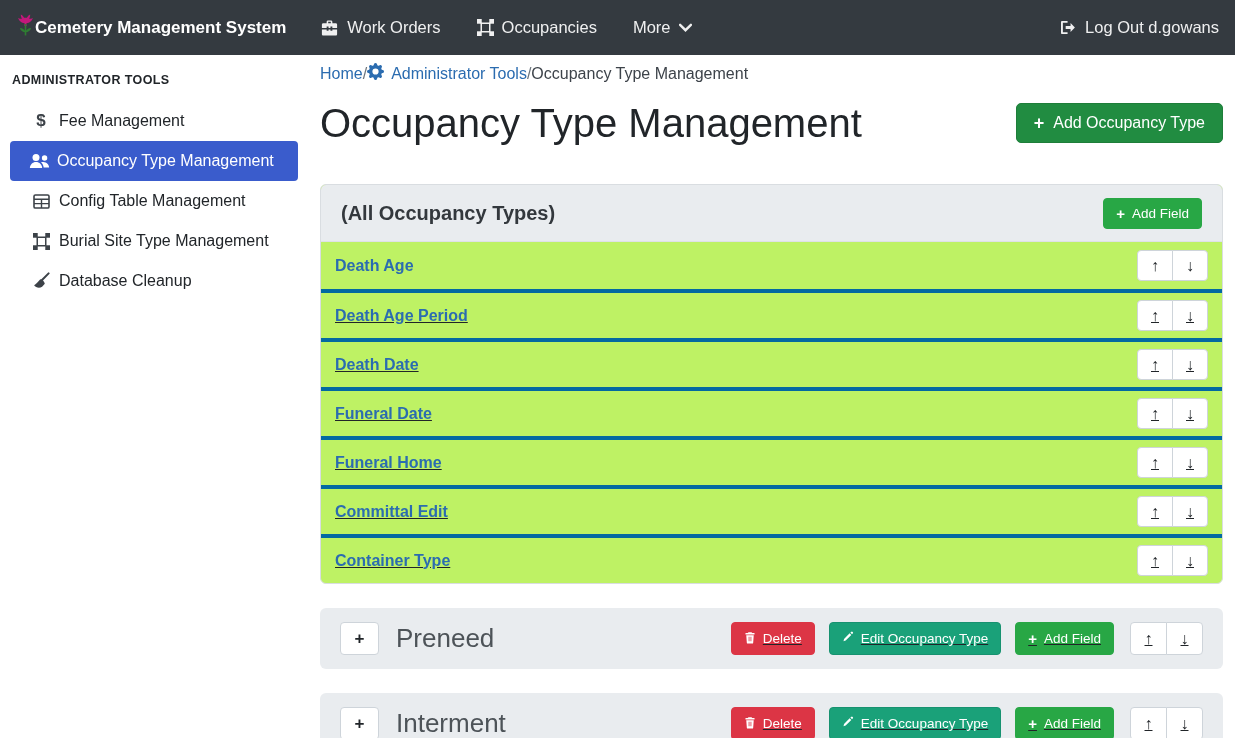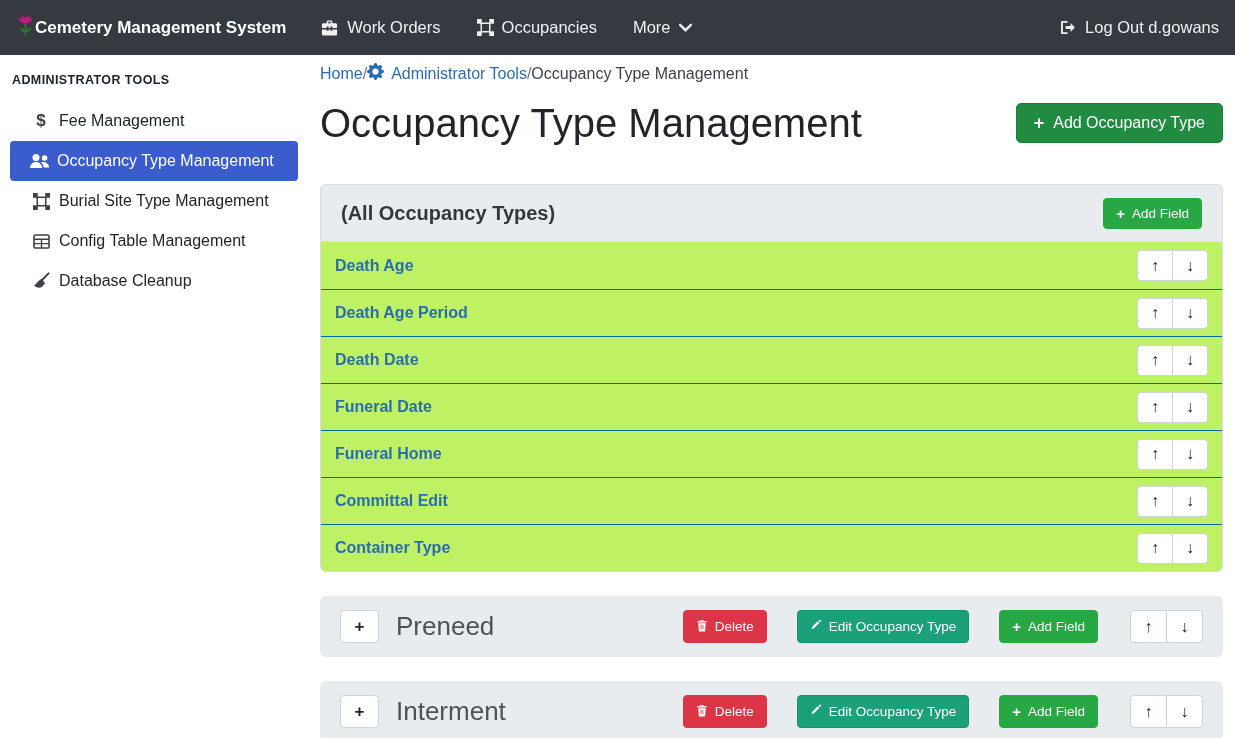--- a/index.html
+++ b/index.html
@@ -55,30 +55,30 @@
   .btn-pair .arrow-btn:first-child { border-radius:4px 0 0 4px; }
   .btn-pair .arrow-btn:last-child { border-radius:0 4px 4px 0; margin-left:-1px; }
   .btn-pair.tall .arrow-btn { width:37px; height:33px; }
 
   
   .card { margin-top:38px; border:1px solid #d9dde1; border-radius:6px; background:#bef264; overflow:hidden; }
   .card-header { background:#e9ecef; min-height:57px; padding:12px 20px; display:flex; align-items:center;
      justify-content:space-between; border-bottom:1px solid #dee2e6; }
   .card-title { font-size:20px; font-weight:700; color:#33383d; }
   .field-row { display:flex; align-items:center; justify-content:space-between; min-height:47px; padding:7px 14px; }
-  .field-row + .field-row { border-top:1px solid #0369a1; }
+  .field-row + .field-row { border-top:4px solid #0369a1;text-decoration:underline; }
   .field-link { color:#2b6cb0; font-weight:700; font-size:16px; text-decoration:none; cursor:pointer; }
 
   
   .type-section { margin-top:24px; height:61px; background:#e9ecef; border-radius:6px;
      display:flex; align-items:center; padding:0 20px; }
   .collapse-btn { width:39px; height:33px; background:#fff; border:1px solid #ced4da; border-radius:4px;
      font-size:17px; font-weight:700; color:#212529; display:inline-flex; align-items:center; justify-content:center; }
   .section-title { font-size:26px; color:#4d5358; font-weight:500; margin-left:17px; }
-  .section-actions { margin-left:auto; display:flex; align-items:flex-end; gap:30px; }
+  .section-actions { margin-left:auto; display:flex; align-items:flex-end; gap:14px;text-decoration:underline; }
   .section-actions .btn-pair { margin-left:2px; }
 
   svg { flex:0 0 auto; }
 </style>
 </head>
 <body>
 
 <div class="navbar">
   <div class="brand">
     <span class="ic">
@@ -155,39 +155,39 @@
           <path d="M1 17c0-4 3.1-7 7-7s7 3 7 7z" fill="currentColor"></path>
           <circle cx="17.8" cy="5.6" r="3.1" fill="currentColor"></circle>
           <path d="M16.4 10.2c3.7.2 6.6 2.9 6.6 6.3h-6.2c-.3-2.5-1.4-4.7-3.1-6 .8-.2 1.7-.3 2.7-.3z" fill="currentColor"></path>
         </svg>
       </span>
       <span>Occupancy Type Management</span>
     </div>
 
     <div class="side-item">
       <span class="ic">
+        <svg width="17" height="15" viewBox="0 0 18 16">
+          <rect x="1" y="1" width="16" height="14" rx="1.5" fill="none" stroke="currentColor" stroke-width="1.7"></rect>
+          <path d="M1 5.6h16 M9 5.6V15 M1 10.3h16" stroke="currentColor" stroke-width="1.5" fill="none"></path>
+        </svg>
+      </span>
+      <span>Config Table Management</span>
+    </div>
+
+    <div class="side-item">
+      <span class="ic">
         <svg width="17" height="17" viewBox="0 0 18 18">
           <path d="M4.5 4.5h9v9h-9z" fill="none" stroke="currentColor" stroke-width="1.6"></path>
           <rect x="0" y="0" width="5" height="5" fill="currentColor"></rect>
           <rect x="13" y="0" width="5" height="5" fill="currentColor"></rect>
           <rect x="0" y="13" width="5" height="5" fill="currentColor"></rect>
           <rect x="13" y="13" width="5" height="5" fill="currentColor"></rect>
         </svg>
       </span>
       <span>Burial Site Type Management</span>
-    </div>
-
-    <div class="side-item">
-      <span class="ic">
-        <svg width="17" height="15" viewBox="0 0 18 16">
-          <rect x="1" y="1" width="16" height="14" rx="1.5" fill="none" stroke="currentColor" stroke-width="1.7"></rect>
-          <path d="M1 5.6h16 M9 5.6V15 M1 10.3h16" stroke="currentColor" stroke-width="1.5" fill="none"></path>
-        </svg>
-      </span>
-      <span>Config Table Management</span>
     </div>
 
     <div class="side-item">
       <span class="ic">
         <svg width="18" height="18" viewBox="0 0 18 18">
           <path d="M16.6 1.4 9.8 8.2" stroke="currentColor" stroke-width="2" stroke-linecap="round" fill="none"></path>
           <path d="M8.3 7.2c2.1.3 4.2 2.4 4.5 4.5l-2.7 3.1c-2.6 1.6-6.4 1-8-1.6 1.7-1.2 4.3-3.4 6.2-6z" fill="currentColor"></path>
         </svg>
       </span>
       <span>Database Cleanup</span>

